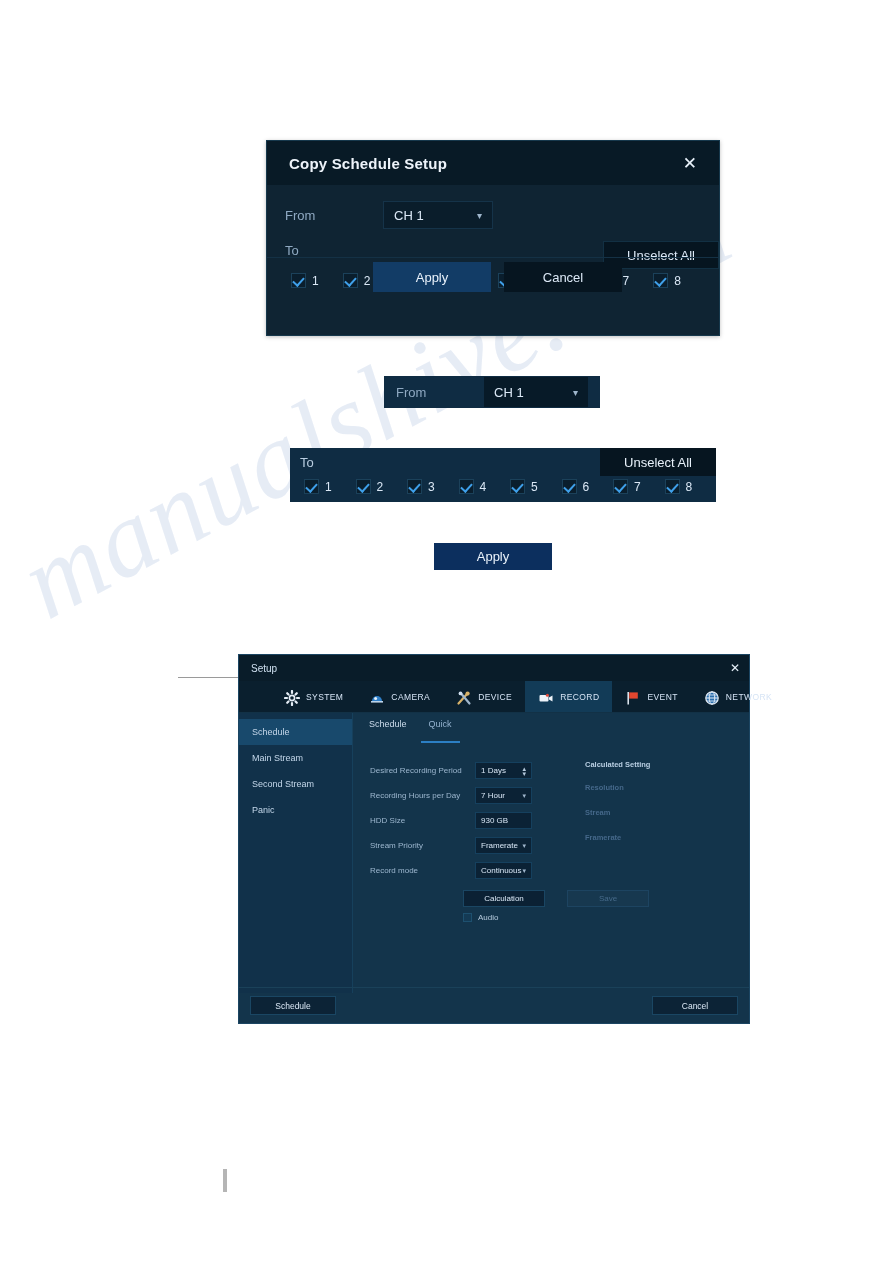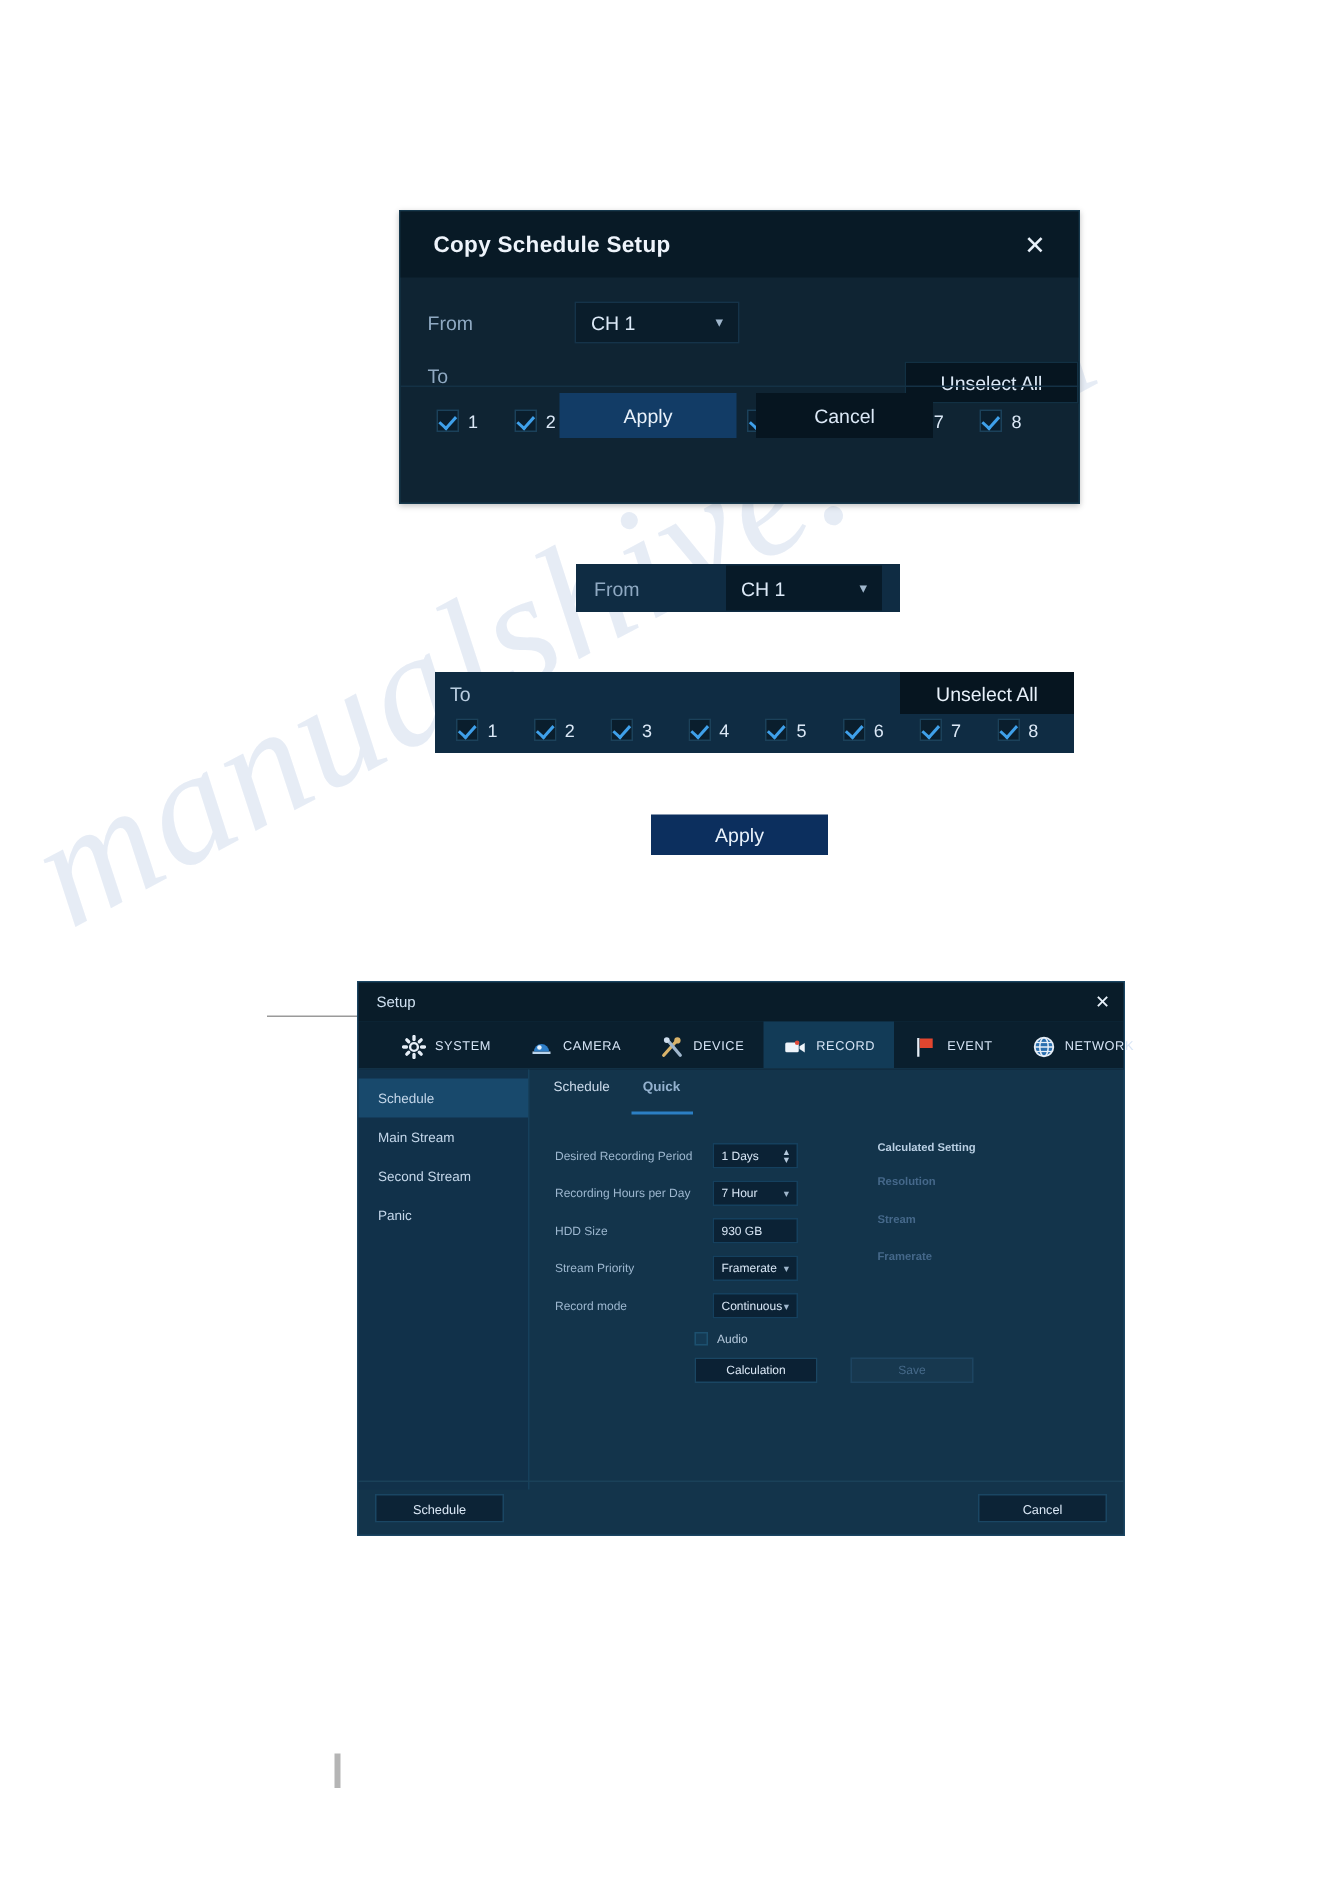--- a/index.html
+++ b/index.html
@@ -152,21 +152,21 @@
     height: 26px; background: #091c29;
     display: flex; align-items: center; justify-content: space-between;
     padding: 0 9px 0 12px;
   }
   #setup-titlebar .t { font-size: 10px; color: #cfe0f0; }
   #setup-titlebar .close-x { font-size: 12px; }
 
   #setup-tabs {
     height: 32px; background: #0a1f2e;
     display: flex; align-items: stretch;
-    padding-left: 16px;
+    padding-left: 32px;
     border-bottom: 1px solid #123146;
   }
   .stab {
     display: flex; align-items: center; gap: 6px;
     padding: 0 13px; font-size: 8.5px; color: #d6e4f5;
     letter-spacing: .4px; cursor: pointer;
   }
   .stab.active { background: #123b57; }
   .stab .ic { width: 16px; height: 13px; display: block; }
 
@@ -178,21 +178,21 @@
   }
   .side-item {
     height: 26px; display: flex; align-items: center;
     padding-left: 13px; font-size: 9px; color: #c4d7ea; cursor: pointer;
   }
   .side-item.active { background: #18496c; }
 
   #setup-content { flex: 1; position: relative; padding: 6px 0 0 0; }
   #sub-tabs { display: flex; padding-left: 16px; gap: 22px; height: 24px; }
   .sub-tab { font-size: 9px; color: #cddcec; cursor: pointer; position: relative; padding-bottom: 7px; }
-  .sub-tab.active { color: #94b2cf; font-weight: bold; }
+  .sub-tab.active { color: #94b2cf; }
   .sub-tab.active::after {
     content: ""; position: absolute; left: -8px; right: -8px; bottom: 0;
     height: 2px; background: #2c7fc4;
   }
 
   #form-area { display: flex; padding: 16px 0 0 17px; }
   #form-left { width: 192px; }
   .frow { display: flex; align-items: center; height: 23px; margin-bottom: 0px; }
   .frow + .frow { margin-top: 2px; }
   .flbl { width: 105px; font-size: 8px; color: #9db7cf; }
@@ -474,29 +474,29 @@
           <div id="form-right">
             <div class="calc-title">Calculated Setting</div>
             <div id="calc-rows">
                 <div class="calc-row">Resolution</div>
                 <div class="calc-row">Stream</div>
                 <div class="calc-row">Framerate</div>
               </div>
           </div>
         </div>
 
+        <div id="calc-btns">
+          <div class="btn" id="btn-calculation">Calculation</div>
+          <div class="btn" id="btn-save">Save</div>
+        </div>
+
         <div id="audio-row">
           <span class="audio-box" id="audio-box"></span>
           <span class="audio-lbl">Audio</span>
         </div>
-
-        <div id="calc-btns">
-          <div class="btn" id="btn-calculation">Calculation</div>
-          <div class="btn" id="btn-save">Save</div>
-        </div>
       </div>
     </div>
 
     <div id="setup-footer">
       <div class="btn" id="btn-default">Schedule</div>
       <div class="btn" id="btn-cancel">Cancel</div>
     </div>
   </div>
 
 </div>

